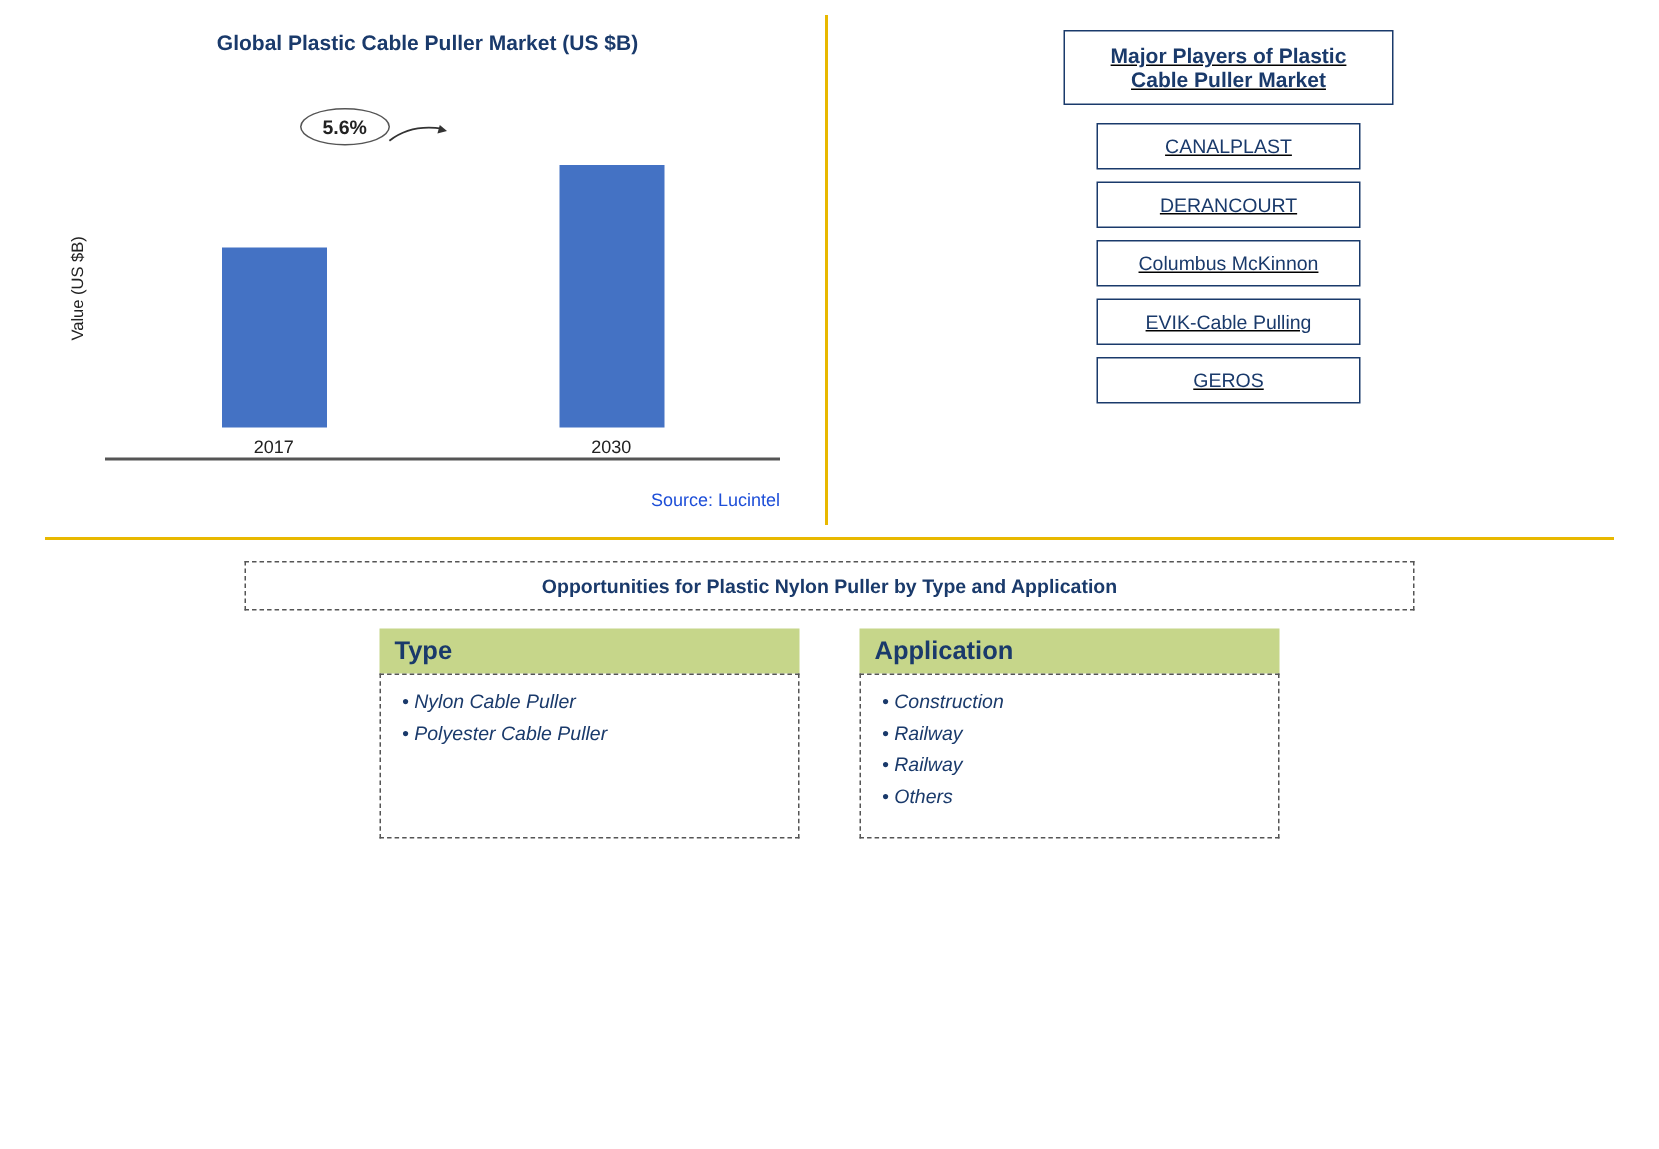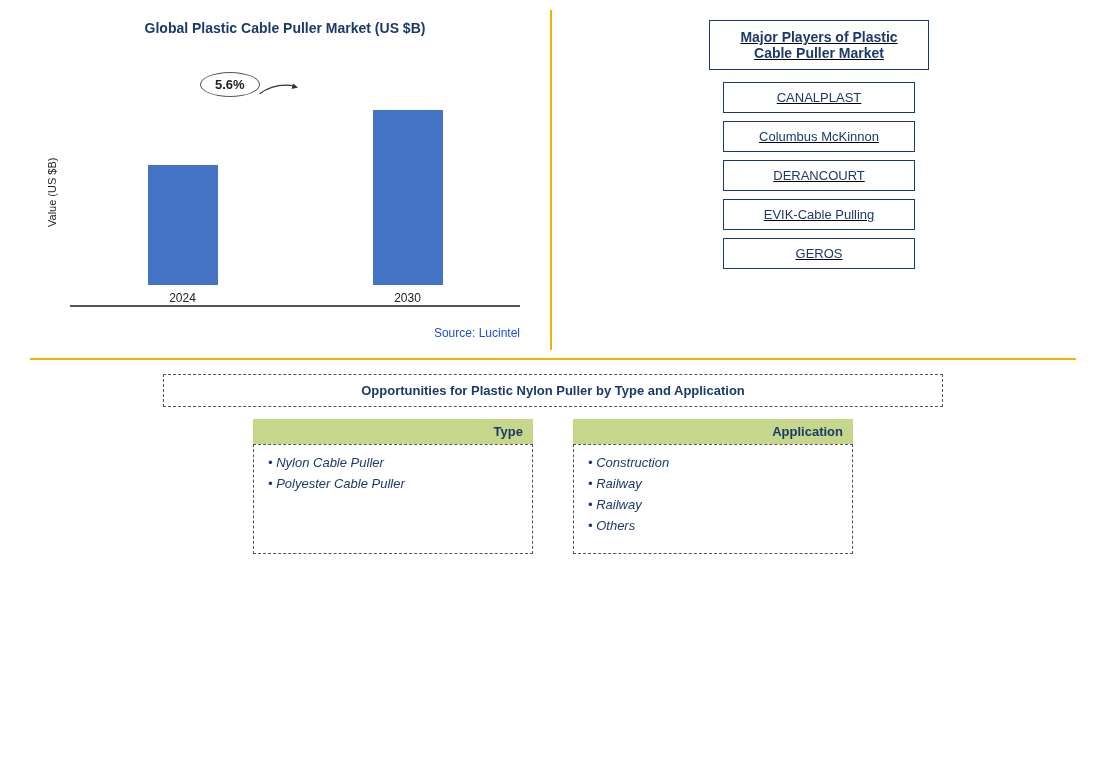--- a/index.html
+++ b/index.html
@@ -155,21 +155,21 @@
       align-self: center;
       width: 220px;
     }
     .player-item {
       border: 1px solid #1a3a6b;
       padding: 7px 10px;
       text-align: center;
       font-size: 13px;
       color: #1a3a6b;
       margin-bottom: 8px;
-      width: 192px;
+      width: 176px;
       align-self: center;
     }
     
     .horizontal-divider {
       width: 100%;
       height: 2px;
       background: #e8b800;
       margin: 8px 0;
     }
     
@@ -196,22 +196,22 @@
       gap: 40px;
       justify-content: center;
     }
     .opps-column {
       display: flex;
       flex-direction: column;
       width: 280px;
     }
     .opps-col-header {
       background: #c6d68a;
-      text-align: right;
-      font-size: 13px;
+      text-align: left;
+      font-size: 17px;
       font-weight: bold;
       color: #1a3a6b;
       padding: 5px 10px;
       margin-bottom: 0;
     }
     .opps-col-body {
       border: 1.5px dashed #555;
       padding: 10px 14px;
       min-height: 110px;
       font-style: italic;
@@ -248,21 +248,21 @@
               <span class="cagr-ellipse">5.6%</span>
 
               <svg class="cagr-arrow" viewBox="0 0 50 20" xmlns="http://www.w3.org/2000/svg">
                 <path d="M2 16 Q20 2 46 6" stroke="#333" stroke-width="1.5" fill="none"></path>
                 <polygon points="44,3 50,8 42,10" fill="#333"></polygon>
               </svg>
             </div>
 
             <div class="bar-group">
               <div class="bar" style="height:120px;"></div>
-              <div class="bar-label">2024</div>
+              <div class="bar-label">2017</div>
             </div>
 
             <div class="bar-group">
               <div class="bar" style="height:175px;"></div>
               <div class="bar-label">2030</div>
             </div>
           </div>
 
           <div style="margin-left:10px;margin-right:10px;">
             <div class="x-axis-line"></div>
@@ -273,22 +273,22 @@
     </div>
 
     <div class="vertical-divider"></div>
 
     <div class="players-section">
       <div class="players-title-box">
         <span>Major Players of Plastic</span><br>
         <span>Cable Puller Market</span>
       </div>
       <div class="player-item">CANALPLAST</div>
+      <div class="player-item">DERANCOURT</div>
       <div class="player-item">Columbus McKinnon</div>
-      <div class="player-item">DERANCOURT</div>
       <div class="player-item">EVIK-Cable Pulling</div>
       <div class="player-item">GEROS</div>
     </div>
   </div>
 
   <div class="horizontal-divider"></div>
 
   <div class="bottom-section">
     <div class="opps-title-box">Opportunities for Plastic Nylon Puller by Type and Application</div>
     <div class="opps-content">

